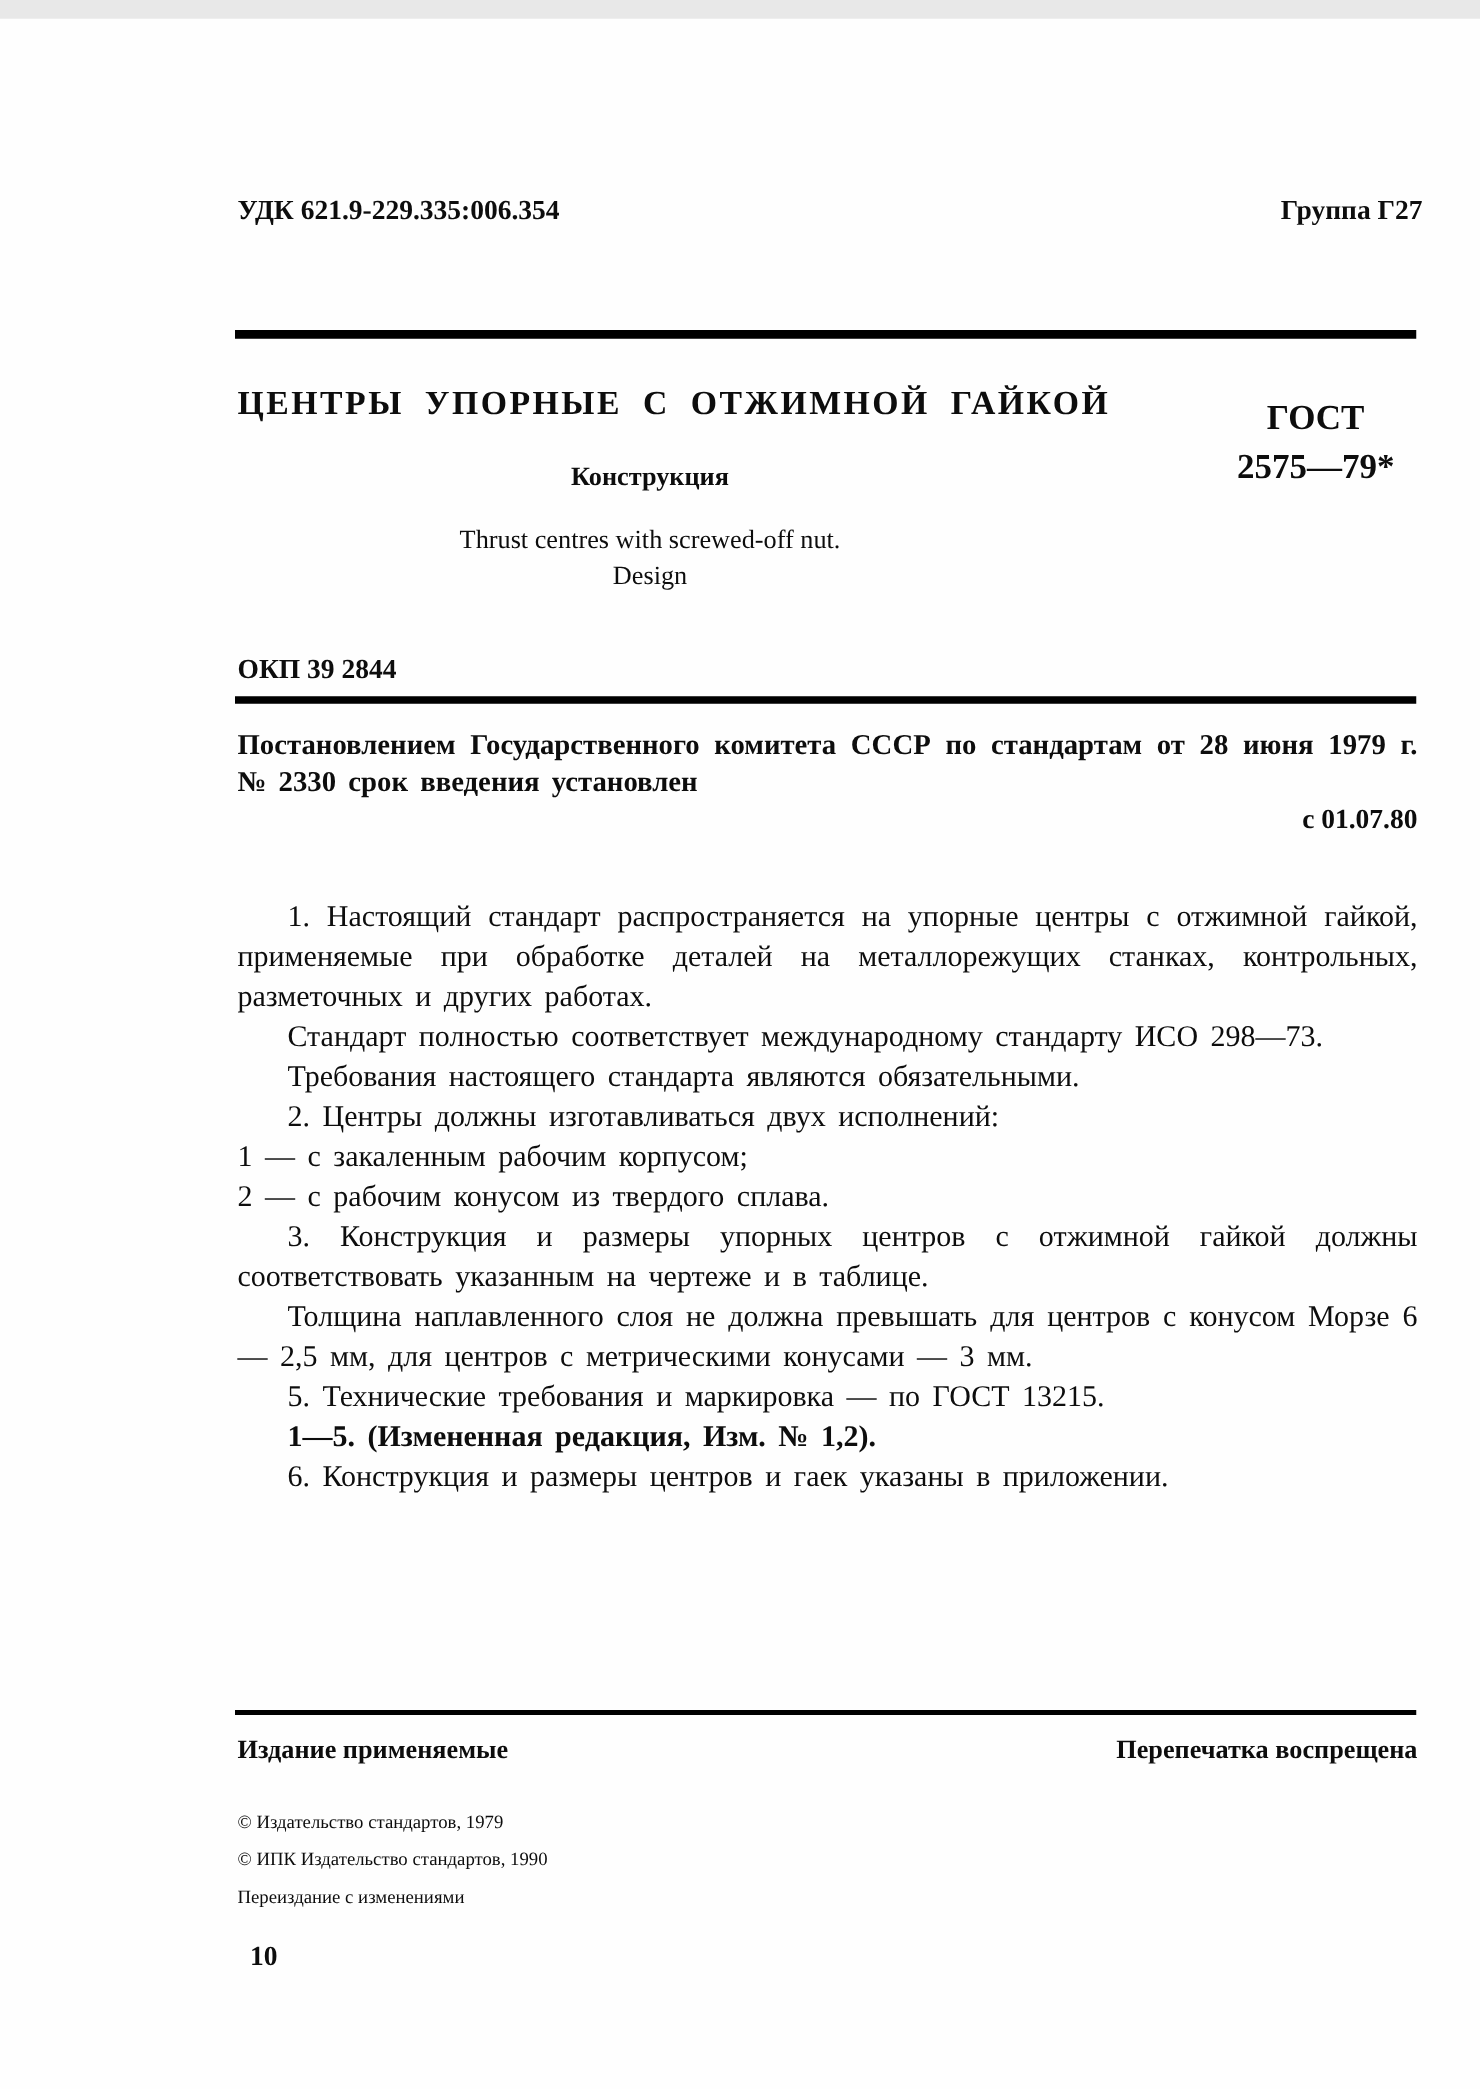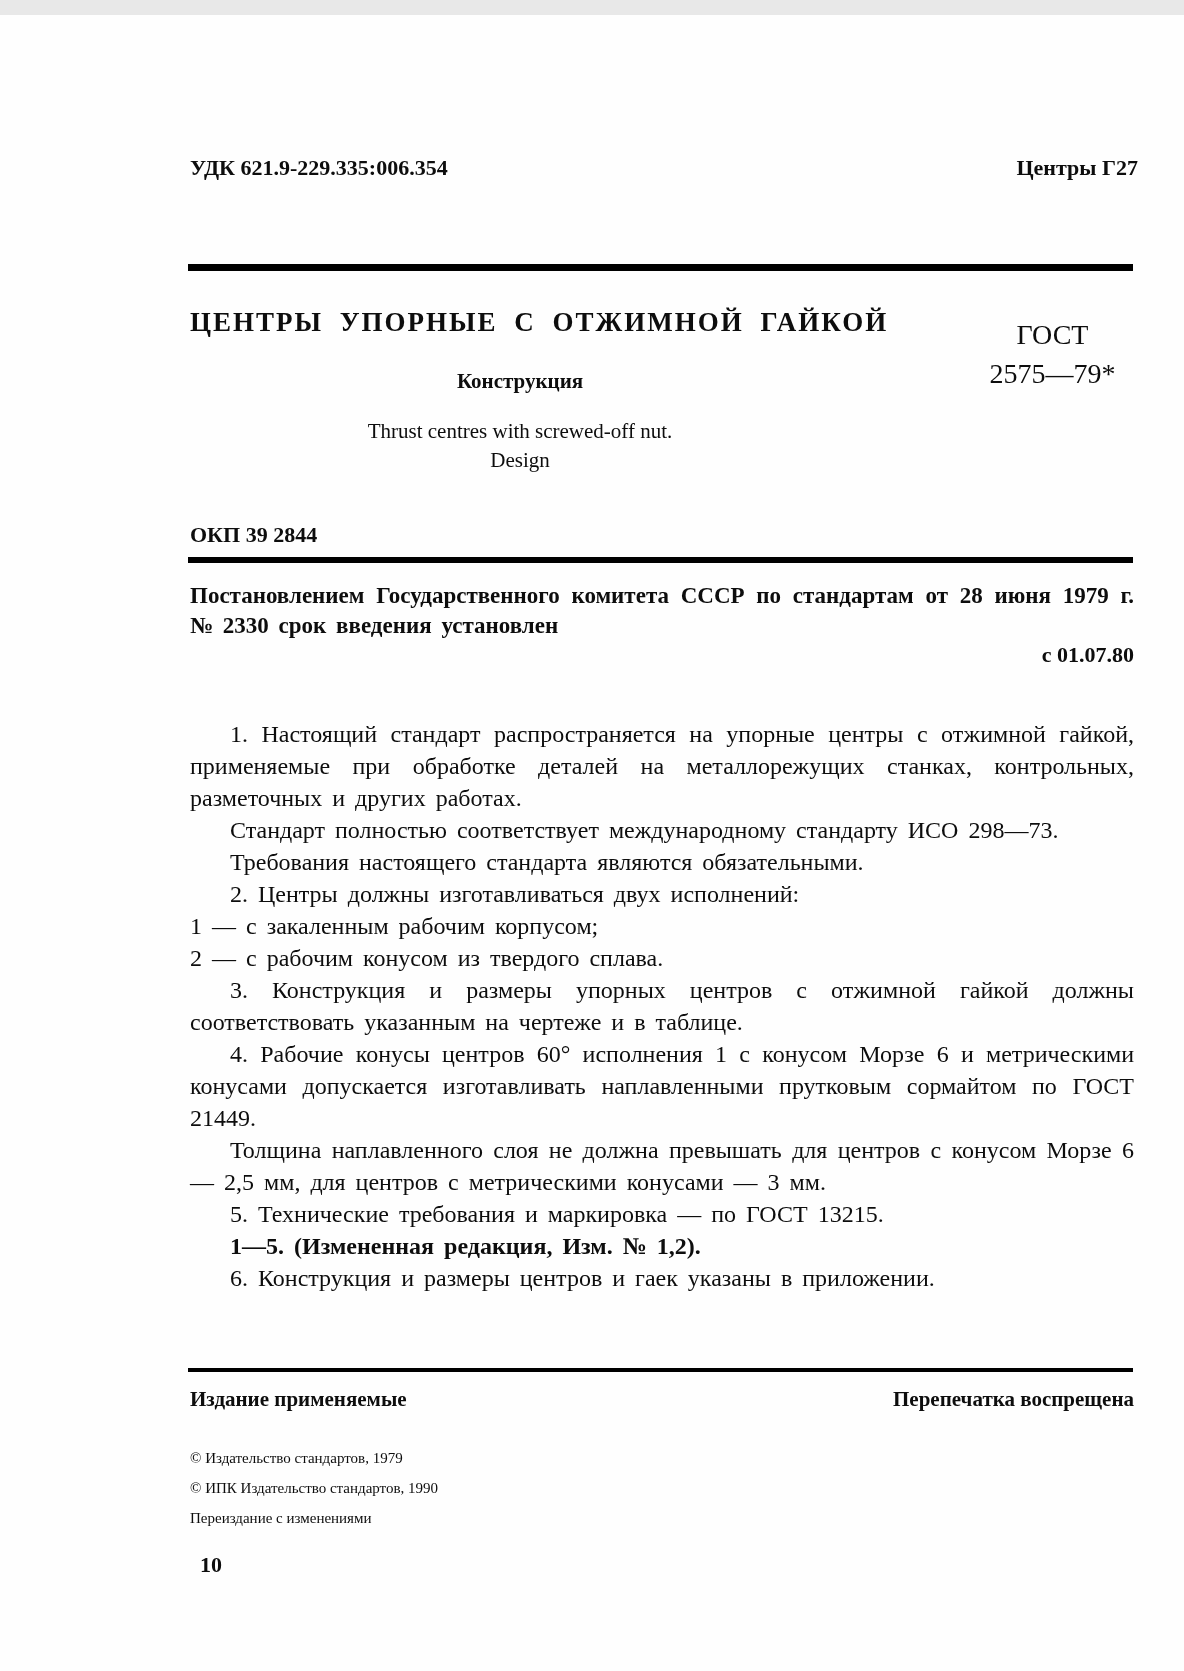--- a/index.html
+++ b/index.html
@@ -35,21 +35,21 @@
   .subtitle-ru {
     position:absolute; top:354px; left:190px; width:660px;
     text-align:center; font-weight:bold; font-size:21px;
   }
   .title-en {
     position:absolute; top:402px; left:190px; width:660px;
     text-align:center; font-size:21px; line-height:29px;
   }
   .gost-number {
     position:absolute; top:300px; left:955px; width:195px;
-    text-align:center; font-weight:normal; font-size:28px; line-height:39px;
+    text-align:center; font-weight:bold; font-size:28px; line-height:39px;
     white-space:nowrap;
   }
   .okp {
     position:absolute; top:507px; left:190px;
     font-weight:bold; font-size:22px;
   }
   .decree {
     position:absolute; top:566px; left:190px; width:944px;
     font-weight:bold; font-size:23px; line-height:30px;
     text-align:justify; word-spacing:4px;
@@ -80,21 +80,21 @@
     font-weight:bold; font-size:22px;
   }
 </style>
 </head>
 <body>
 
 <div class="page">
 
   <div class="udk-row">
     <span>УДК 621.9-229.335:006.354</span>
-    <span>Центры Г27</span>
+    <span>Группа Г27</span>
   </div>
 
   <div class="rule rule-1"></div>
 
   <div class="title-ru">ЦЕНТРЫ УПОРНЫЕ С ОТЖИМНОЙ ГАЙКОЙ</div>
   <div class="subtitle-ru">Конструкция</div>
   <div class="title-en">
     <div>Thrust centres with screwed-off nut.</div>
     <div>Design</div>
   </div>
@@ -111,21 +111,20 @@
   <div class="effective-date">с 01.07.80</div>
 
   <div class="body-text">
     <p class="indent">1. Настоящий стандарт распространяется на упорные центры с отжимной гайкой, применяемые при обработке деталей на металлорежущих станках, контрольных, разметочных и других работах.</p>
     <p class="indent">Стандарт полностью соответствует международному стандарту ИСО 298—73.</p>
     <p class="indent">Требования настоящего стандарта являются обязательными.</p>
     <p class="indent">2. Центры должны изготавливаться двух исполнений:</p>
     <p>1 — с закаленным рабочим корпусом;</p>
     <p>2 — с рабочим конусом из твердого сплава.</p>
     <p class="indent">3. Конструкция и размеры упорных центров с отжимной гайкой должны соответствовать указанным на чертеже и в таблице.</p>
-    <p class="indent">4. Рабочие конусы центров 60° исполнения 1 с конусом Морзе 6 и метрическими конусами допускается изготавливать наплавленными прутковым сормайтом по ГОСТ 21449.</p>
     <p class="indent">Толщина наплавленного слоя не должна превышать для центров с конусом Морзе 6 — 2,5 мм, для центров с метрическими конусами — 3 мм.</p>
     <p class="indent">5. Технические требования и маркировка — по ГОСТ 13215.</p>
     <p class="indent bold">1—5. (Измененная редакция, Изм. № 1,2).</p>
     <p class="indent">6. Конструкция и размеры центров и гаек указаны в приложении.</p>
   </div>
 
   <div class="rule rule-3"></div>
 
   <div class="footer-row">
     <span>Издание применяемые</span>

